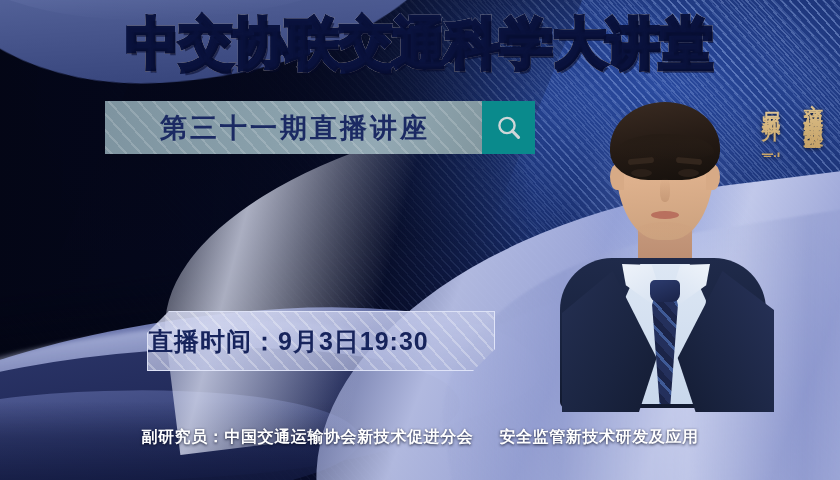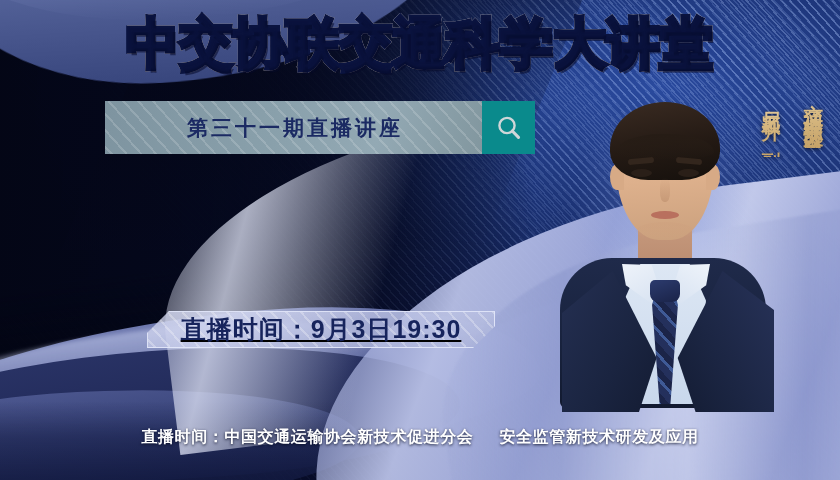--- a/index.html
+++ b/index.html
@@ -197,21 +197,21 @@
   .subbar-body::after{
     content:"";position:absolute;inset:0;
     background-image:repeating-linear-gradient(
       48deg,
       rgba(255,255,255,0) 0 4px,
       rgba(255,255,255,.16) 4px 6px,
       rgba(255,255,255,0) 6px 11px);
   }
   .subbar-text{
     position:relative;z-index:2;
-    font-size:21px;font-weight:600;color:#1b2a63;
+    font-size:27px;font-weight:600;color:#1b2a63;
     letter-spacing:3px;
     text-indent:3px;
   }
   .subbar-icon{
     width:53px;height:53px;flex:0 0 53px;
     background:#0a8a8c;
     display:flex;align-items:center;justify-content:center;
   }
   .subbar-icon svg{display:block;}
 
@@ -226,30 +226,29 @@
     -webkit-background-clip:text;background-clip:text;
     -webkit-text-fill-color:transparent;
     filter:drop-shadow(0 2px 3px rgba(0,0,0,.55));
     white-space:nowrap;
   }
   .headline div{transform:scaleX(.99);}
 
   
   .timepill{
     position:absolute;left:147px;top:311px;
-    width:348px;height:37px;
+    width:348px;height:60px;
     z-index:12;
-    display:flex;align-items:center;justify-content:center;
+    display:flex;align-items:center;justify-content:flex-start;
     background:linear-gradient(170deg,rgba(213,217,240,.80) 0%,rgba(192,198,230,.74) 45%,rgba(170,178,216,.70) 100%);
     border:1.5px solid rgba(226,231,250,.9);
     -webkit-clip-path:polygon(22px 0,100% 0,100% calc(100% - 22px),calc(100% - 22px) 100%,0 100%,0 22px);
             clip-path:polygon(22px 0,100% 0,100% calc(100% - 22px),calc(100% - 22px) 100%,0 100%,0 22px);
     box-shadow:0 2px 10px rgba(5,10,40,.4);
     overflow:hidden;
-    text-decoration:underline;
   }
   .timepill::before{
     content:"";position:absolute;inset:0;
     background-image:repeating-linear-gradient(
       48deg,
       rgba(255,255,255,0) 0 4px,
       rgba(255,255,255,.28) 4px 6px,
       rgba(255,255,255,0) 6px 11px);
   }
   .timepill-text{
@@ -446,16 +445,16 @@
 
 
   <div class="timepill">
     <span class="timepill-text">直播时间：9月3日19:30</span>
   </div>
 
   <div class="vcol vcol-org">交通运输部公路科学研究院</div>
   <div class="vcol vcol-name">尼颖升 副研究员</div>
 
   <div class="footer">
-    <span>直播时间：</span><span>中国交通运输协会新技术促进分会</span><span class="gap"></span><span>安全监管新技术研发及应用</span>
+    <span>副研究员：</span><span>中国交通运输协会新技术促进分会</span><span class="gap"></span><span>安全监管新技术研发及应用</span>
   </div>
 
 </div>
 
 </body></html>

